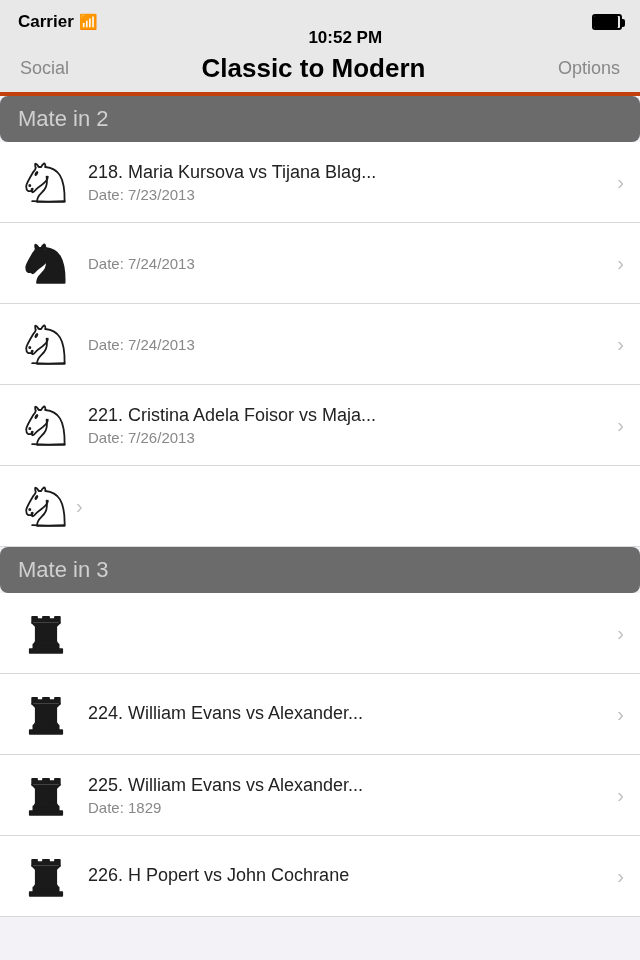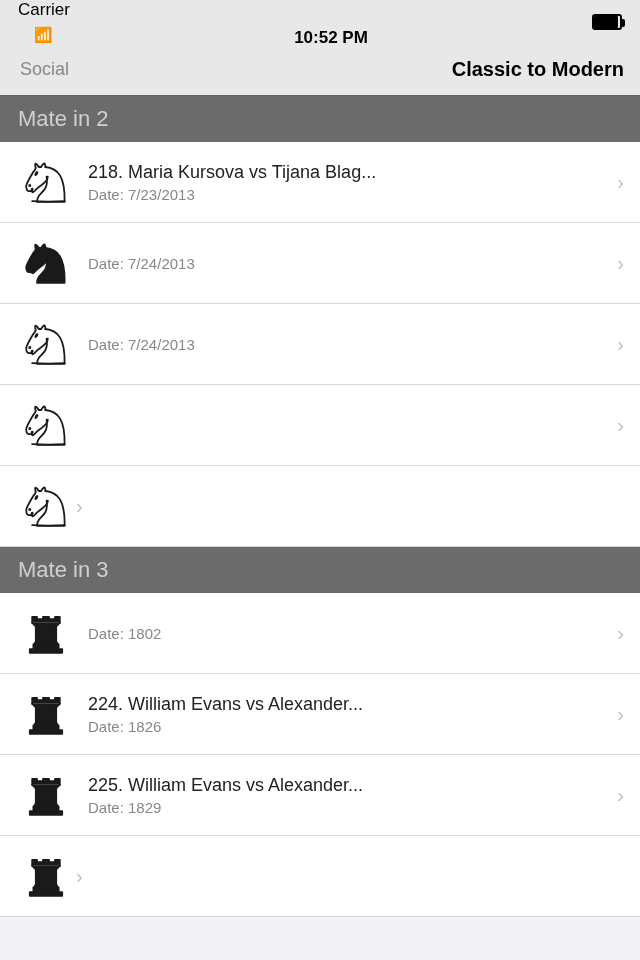--- a/index.html
+++ b/index.html
@@ -16,26 +16,25 @@
     .status-bar {
       background: #e8e8e8;
       height: 44px;
       display: flex;
       align-items: center;
       justify-content: space-between;
       padding: 0 18px;
     }
     .status-carrier {
       font-size: 17px;
-      font-weight: 400;
+      font-weight: 700;
       color: #000;
       display: flex;
       align-items: center;
       gap: 6px;
-      flex-direction: column;
     }
     .wifi-icon {
       font-size: 15px;
     }
     .status-time {
       font-size: 17px;
       font-weight: 600;
       color: #000;
       margin-top: 32px;
     }
@@ -60,48 +59,49 @@
     .battery-fill {
       width: 24px;
       height: 12px;
       background: #000;
       border-radius: 1px;
     }
 
     
     .nav-bar {
       background: #e8e8e8;
-      border-bottom: 1px solid #c2410c;
+      border-bottom: 4px solid #c2410c;
       height: 52px;
       display: flex;
       align-items: center;
       justify-content: space-between;
       padding: 0 16px;
     }
     .nav-btn {
       font-size: 18px;
       color: #888;
       cursor: pointer;
       background: none;
       border: none;
       padding: 8px 4px;
     }
     .nav-title {
-      font-size: 20px;
+      font-size: 26px;
       font-weight: 700;
       color: #000;
       text-align: center;
     }
 
     
     .section-header {
       background: #6b6b6b;
       padding: 10px 18px;
       display: flex;
       align-items: center;
+      border-radius: 8px;
     }
     .section-header-text {
       font-size: 22px;
       font-weight: 500;
       color: #d0d0d0;
     }
 
     
     .list-item {
       background: #fff;
@@ -155,20 +155,21 @@
   </div>
   <div class="status-time">10:52 PM</div>
   <div class="battery-icon">
     <div class="battery-fill"></div>
   </div>
 </div>
 
 <div class="nav-bar">
   <button class="nav-btn">Social</button>
   <div class="nav-title">Classic to Modern</div>
+  <button class="nav-btn">Options</button>
 </div>
 
 <div id="content">
     <div class="section-header">
       <span class="section-header-text">Mate in 2</span>
     </div>
     <div class="list-item">
       <div class="piece-icon">
         <svg viewBox="0 0 45 45" xmlns="http://www.w3.org/2000/svg">
     <g fill="none" stroke="#1a1a1a" stroke-width="1.5" stroke-linecap="round" stroke-linejoin="round">
@@ -226,20 +227,22 @@
     <g fill="none" stroke="#1a1a1a" stroke-width="1.5" stroke-linecap="round" stroke-linejoin="round">
       <path d="M 22,10 C 32.5,11 38.5,18 38,39 L 15,39 C 15,30 25,32.5 23,18" fill="none"></path>
       <path d="M 24,18 C 24.38,20.91 18.45,25.37 16,27 C 13,29 13.18,31.34 11,31 C 9.958,30.06 12.41,27.96 11,28 C 10,28 11.19,29.23 10,30 C 9,30 5.997,31 6,26 C 6,24 12,14 12,14 C 12,14 13.89,12.1 14,10.5 C 13.27,9.506 13.5,8.5 13.5,7.5 C 14.5,6.5 16.5,10 16.5,10 L 18.5,10 C 18.5,10 19.28,8.008 21,7 C 22,7 22,10 22,10" fill="none"></path>
       <path d="M 9.5,25.5 A 0.5,0.5 0 1,1 8.5,25.5 A 0.5,0.5 0 1,1 9.5,25.5 z" fill="#1a1a1a" stroke="#1a1a1a"></path>
       <path d="M 15,15.5 A 0.5,1.5 0 1,1 14,15.5 A 0.5,1.5 0 1,1 15,15.5 z" fill="#1a1a1a" stroke="#1a1a1a" transform="matrix(0.866,0.5,-0.5,0.866,9.693,-5.173)"></path>
       <path d="M 11,38.5 A 35,5 0 0,0 38,38.5" stroke="#1a1a1a" fill="none"></path>
     </g>
   </svg>
       </div>
       <div class="item-text">
+        <div class="item-title">221. Cristina Adela Foisor vs Maja...</div>
+        <div class="item-subtitle">Date: 7/26/2013</div>
       </div>
       <div class="chevron">›</div>
     </div>
     <div class="list-item">
       <div class="piece-icon">
         <svg viewBox="0 0 45 45" xmlns="http://www.w3.org/2000/svg">
     <g fill="none" stroke="#1a1a1a" stroke-width="1.5" stroke-linecap="round" stroke-linejoin="round">
       <path d="M 22,10 C 32.5,11 38.5,18 38,39 L 15,39 C 15,30 25,32.5 23,18" fill="none"></path>
       <path d="M 24,18 C 24.38,20.91 18.45,25.37 16,27 C 13,29 13.18,31.34 11,31 C 9.958,30.06 12.41,27.96 11,28 C 10,28 11.19,29.23 10,30 C 9,30 5.997,31 6,26 C 6,24 12,14 12,14 C 12,14 13.89,12.1 14,10.5 C 13.27,9.506 13.5,8.5 13.5,7.5 C 14.5,6.5 16.5,10 16.5,10 L 18.5,10 C 18.5,10 19.28,8.008 21,7 C 22,7 22,10 22,10" fill="none"></path>
       <path d="M 9.5,25.5 A 0.5,0.5 0 1,1 8.5,25.5 A 0.5,0.5 0 1,1 9.5,25.5 z" fill="#1a1a1a" stroke="#1a1a1a"></path>
@@ -260,40 +263,38 @@
       <path d="M 9,39 L 36,39 L 36,36 L 9,36 L 9,39 z" fill="#1a1a1a"></path>
       <path d="M 12,36 L 12,32 L 33,32 L 33,36 L 12,36 z" fill="#1a1a1a"></path>
       <path d="M 11,14 L 11,9 L 15,9 L 15,11 L 20,11 L 20,9 L 25,9 L 25,11 L 30,11 L 30,9 L 34,9 L 34,14" fill="#1a1a1a"></path>
       <path d="M 34,14 L 31,17 L 14,17 L 11,14" fill="#1a1a1a"></path>
       <path d="M 31,17 L 31,29.5 H 14 L 14,17" fill="#1a1a1a"></path>
       <path d="M 31,29.5 L 32.5,32 H 12.5 L 14,29.5" fill="#1a1a1a"></path>
     </g>
   </svg>
       </div>
       <div class="item-text">
-        <div class="item-subtitle">Date: 1802</div>
       </div>
       <div class="chevron">›</div>
     </div>
     <div class="list-item">
       <div class="piece-icon">
         <svg viewBox="0 0 45 45" xmlns="http://www.w3.org/2000/svg">
     <g fill="#1a1a1a" stroke="#1a1a1a" stroke-width="1.5" stroke-linecap="round" stroke-linejoin="round">
       <path d="M 9,39 L 36,39 L 36,36 L 9,36 L 9,39 z" fill="#1a1a1a"></path>
       <path d="M 12,36 L 12,32 L 33,32 L 33,36 L 12,36 z" fill="#1a1a1a"></path>
       <path d="M 11,14 L 11,9 L 15,9 L 15,11 L 20,11 L 20,9 L 25,9 L 25,11 L 30,11 L 30,9 L 34,9 L 34,14" fill="#1a1a1a"></path>
       <path d="M 34,14 L 31,17 L 14,17 L 11,14" fill="#1a1a1a"></path>
       <path d="M 31,17 L 31,29.5 H 14 L 14,17" fill="#1a1a1a"></path>
       <path d="M 31,29.5 L 32.5,32 H 12.5 L 14,29.5" fill="#1a1a1a"></path>
     </g>
   </svg>
       </div>
       <div class="item-text">
         <div class="item-title">224. William Evans vs Alexander...</div>
-        <div class="item-subtitle">Date: 1826</div>
       </div>
       <div class="chevron">›</div>
     </div>
     <div class="list-item">
       <div class="piece-icon">
         <svg viewBox="0 0 45 45" xmlns="http://www.w3.org/2000/svg">
     <g fill="#1a1a1a" stroke="#1a1a1a" stroke-width="1.5" stroke-linecap="round" stroke-linejoin="round">
       <path d="M 9,39 L 36,39 L 36,36 L 9,36 L 9,39 z" fill="#1a1a1a"></path>
       <path d="M 12,36 L 12,32 L 33,32 L 33,36 L 12,36 z" fill="#1a1a1a"></path>
       <path d="M 11,14 L 11,9 L 15,9 L 15,11 L 20,11 L 20,9 L 25,9 L 25,11 L 30,11 L 30,9 L 34,9 L 34,14" fill="#1a1a1a"></path>
@@ -315,15 +316,19 @@
     <g fill="#1a1a1a" stroke="#1a1a1a" stroke-width="1.5" stroke-linecap="round" stroke-linejoin="round">
       <path d="M 9,39 L 36,39 L 36,36 L 9,36 L 9,39 z" fill="#1a1a1a"></path>
       <path d="M 12,36 L 12,32 L 33,32 L 33,36 L 12,36 z" fill="#1a1a1a"></path>
       <path d="M 11,14 L 11,9 L 15,9 L 15,11 L 20,11 L 20,9 L 25,9 L 25,11 L 30,11 L 30,9 L 34,9 L 34,14" fill="#1a1a1a"></path>
       <path d="M 34,14 L 31,17 L 14,17 L 11,14" fill="#1a1a1a"></path>
       <path d="M 31,17 L 31,29.5 H 14 L 14,17" fill="#1a1a1a"></path>
       <path d="M 31,29.5 L 32.5,32 H 12.5 L 14,29.5" fill="#1a1a1a"></path>
     </g>
   </svg>
       </div>
+      <div class="item-text">
+        <div class="item-title">226. H Popert vs John Cochrane</div>
+
+      </div>
       <div class="chevron">›</div>
     </div>
   </div>
 
 </body></html>

